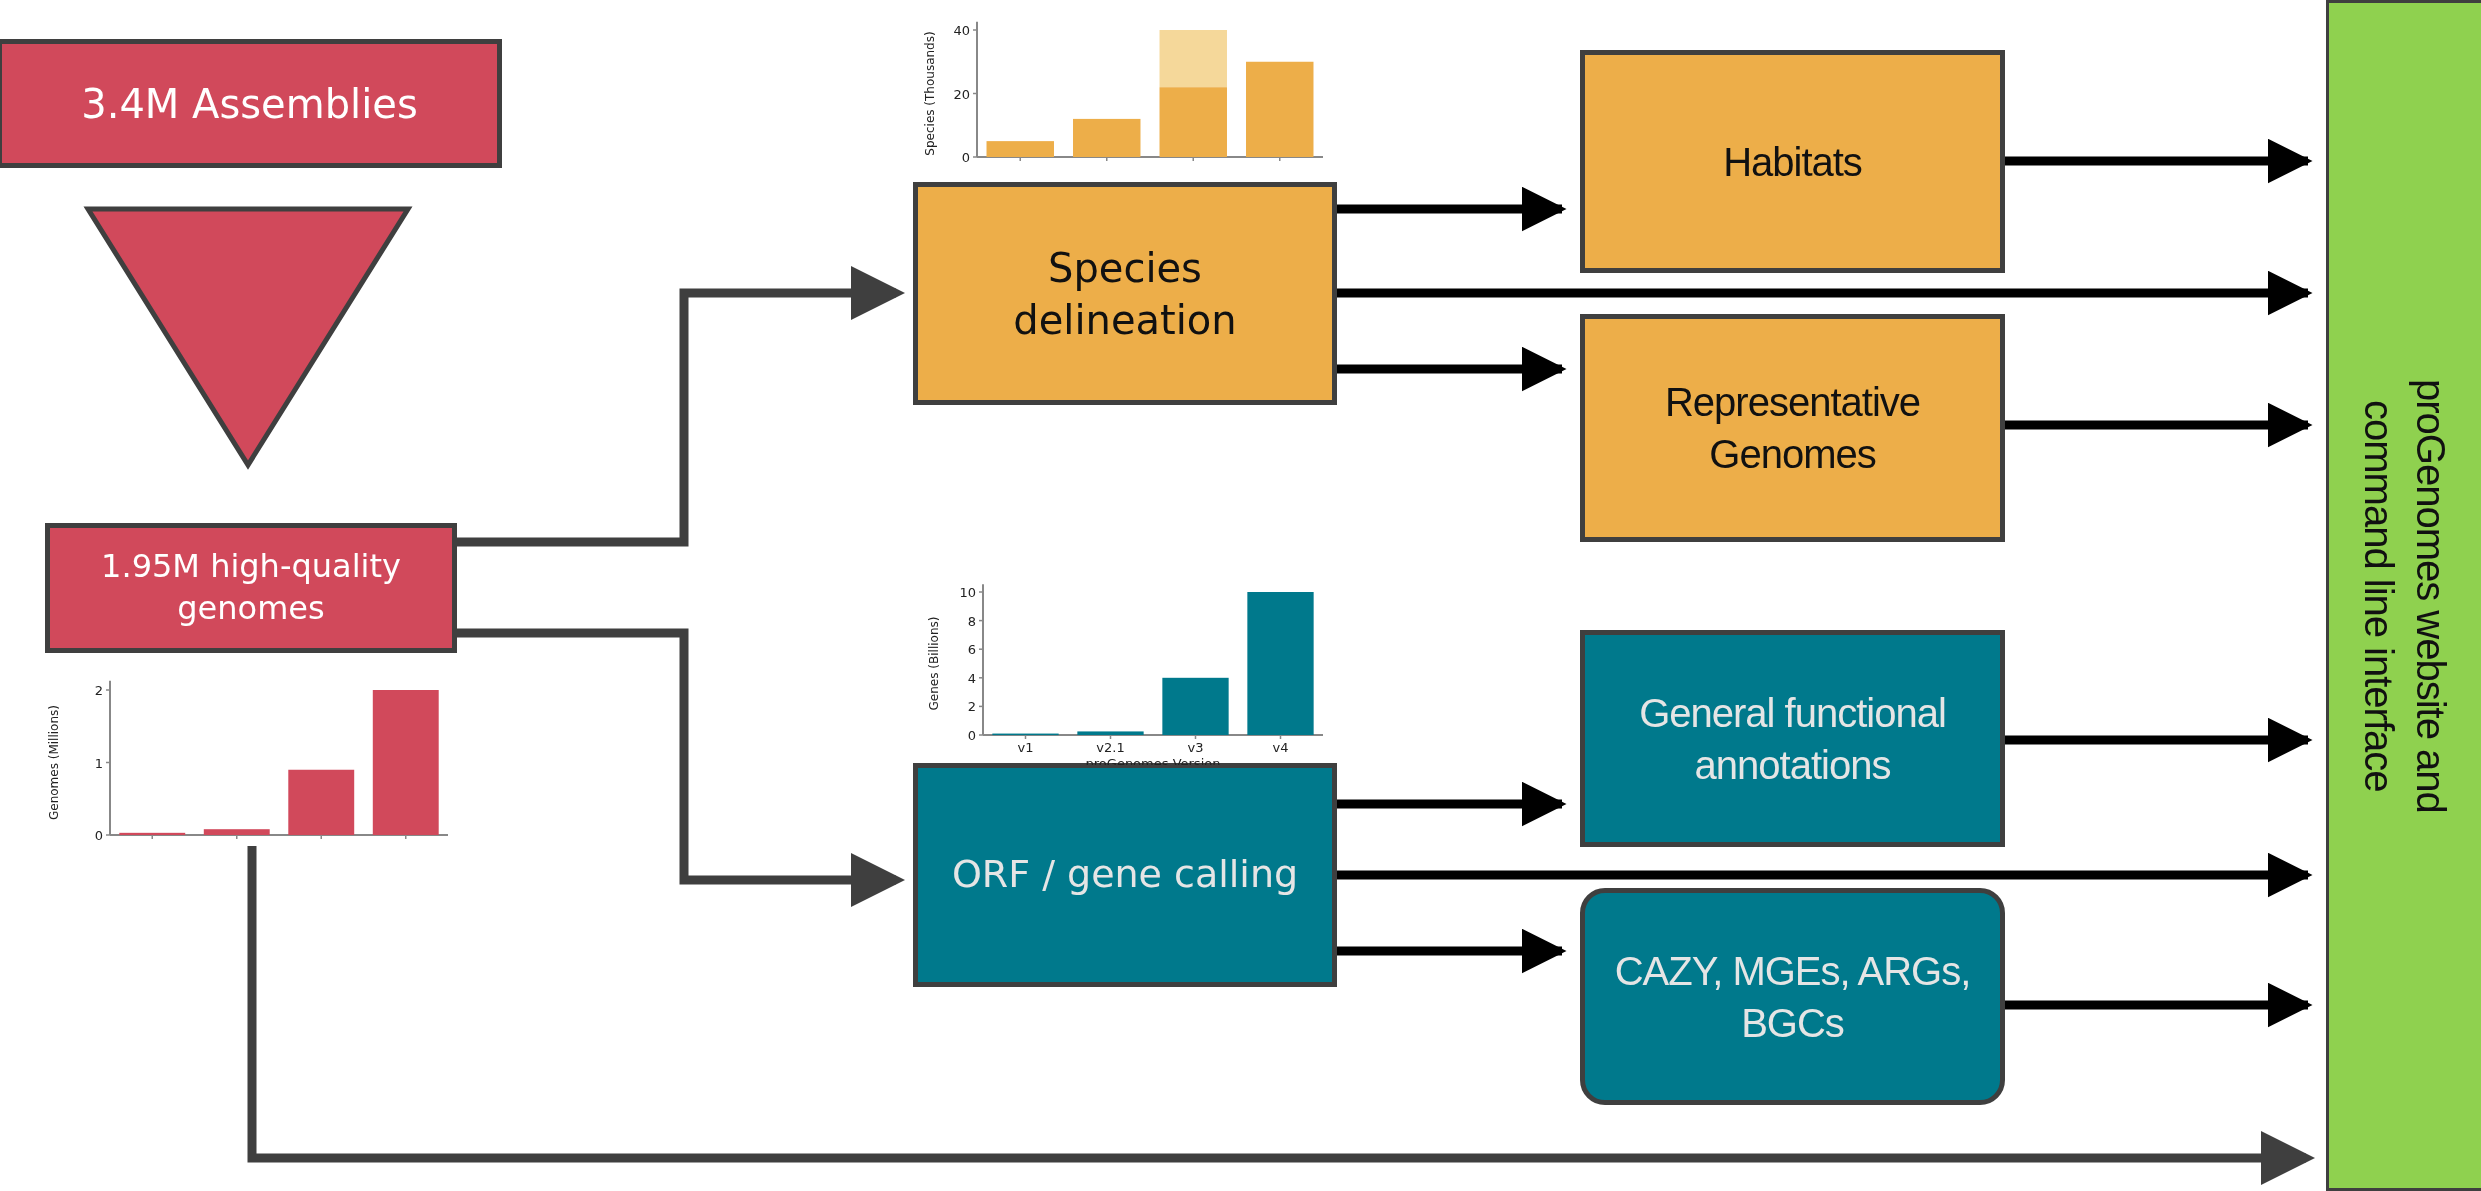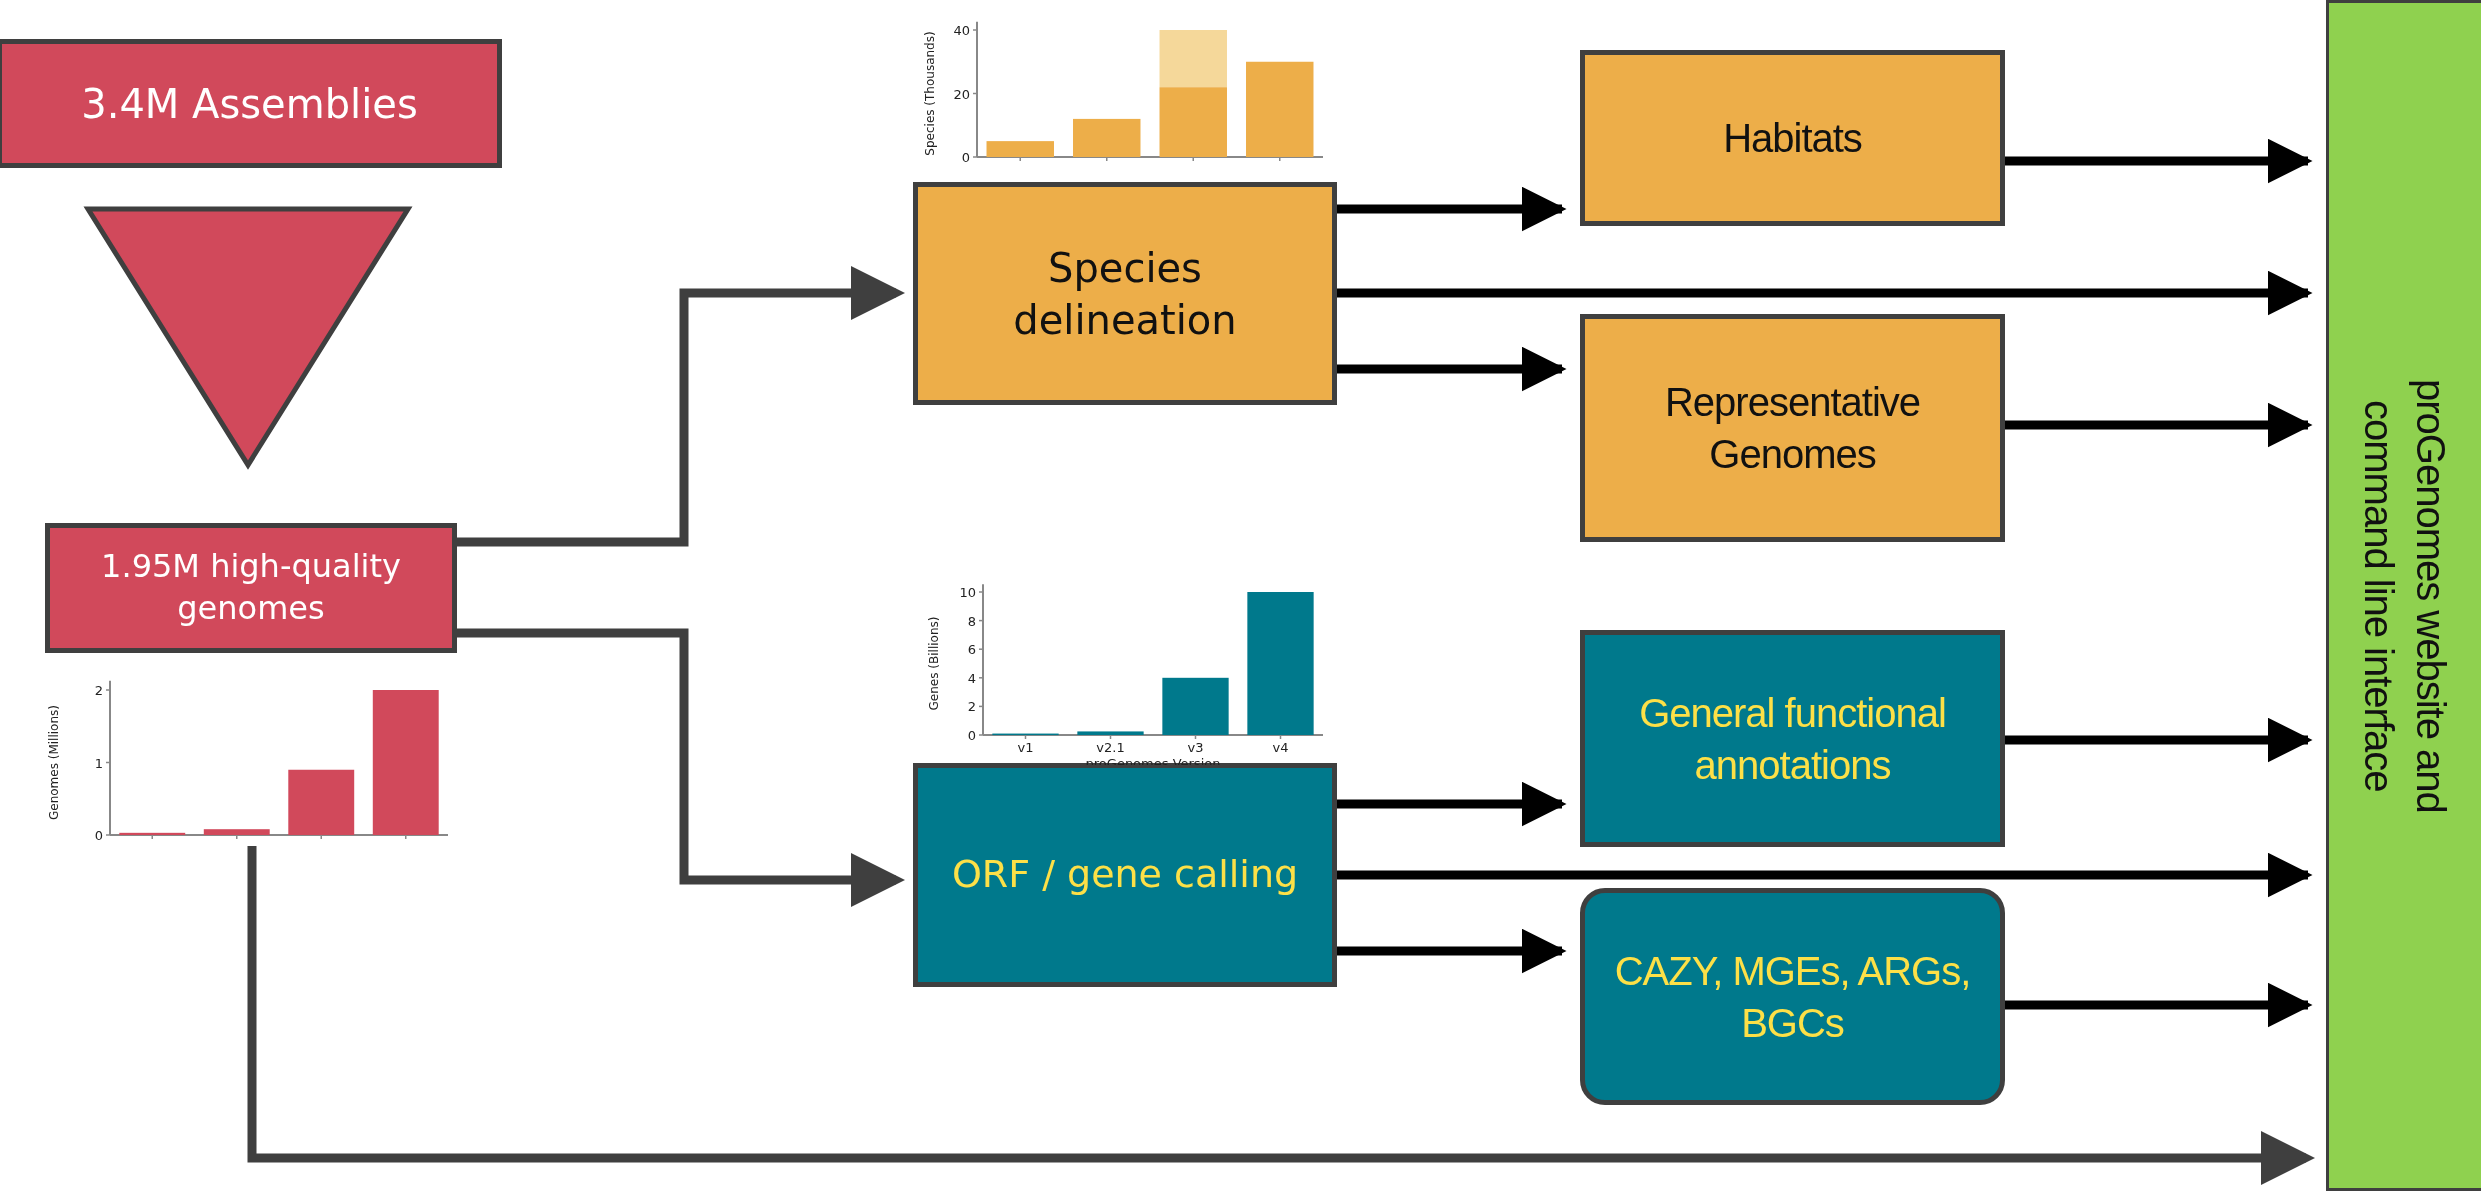--- a/index.html
+++ b/index.html
@@ -2,21 +2,21 @@
 <html><head>
 <meta charset="utf-8">
 <style>
   html, body { margin: 0; padding: 0; background: #ffffff; }
   body { width: 2481px; height: 1191px; position: relative; overflow: hidden;
          font-family: "DejaVu Sans", sans-serif; }
   .box { position: absolute; box-sizing: border-box; border: 5px solid #3f3f3f;
          display: flex; align-items: center; justify-content: center; text-align: center; }
   .red { background: #d1495b; color: #ffffff; }
   .orange { background: #edae49; color: #111111; }
-  .teal { background: #00798c; color: #fde047; }
+  .teal { background: #00798c; color: #e5e5e5; }
   .green { background: #8fd14f; color: #111111; border-width: 3px; }
   .lbl-sans { font-family: "DejaVu Sans", sans-serif; }
   .lbl-cond { font-family: "Liberation Sans", sans-serif; letter-spacing: -1px; }
   .txt { white-space: pre-line; line-height: 1.3; }
   #connectors { position: absolute; left: 0; top: 0; }
   .chart { position: absolute; }
   .vtext { writing-mode: vertical-rl; font-size: 40px; line-height: 1.3; white-space: pre-line; }
 </style>
 </head>
 <body>
@@ -58,21 +58,21 @@
 
 <div class="box red lbl-sans" style="left:45px; top:523px; width:412px; height:130px; font-size:32px;">
   <span class="txt">1.95M high-quality
 genomes</span>
 </div>
 
 <div class="box orange lbl-sans" style="left:913px; top:182px; width:424px; height:223px; font-size:40px;">
   <span class="txt">Species
 delineation</span>
 </div>
-<div class="box orange lbl-cond" style="left:1580px; top:50px; width:425px; height:176px; font-size:40px;">
+<div class="box orange lbl-cond" style="left:1580px; top:50px; width:425px; height:223px; font-size:40px;">
   <span class="txt">Habitats</span>
 </div>
 <div class="box orange lbl-cond" style="left:1580px; top:314px; width:425px; height:228px; font-size:40px;">
   <span class="txt">Representative
 Genomes</span>
 </div>
 
 <div class="box teal lbl-sans" style="left:913px; top:763px; width:424px; height:224px; font-size:38px;">
   <span class="txt">ORF / gene calling</span>
 </div>

